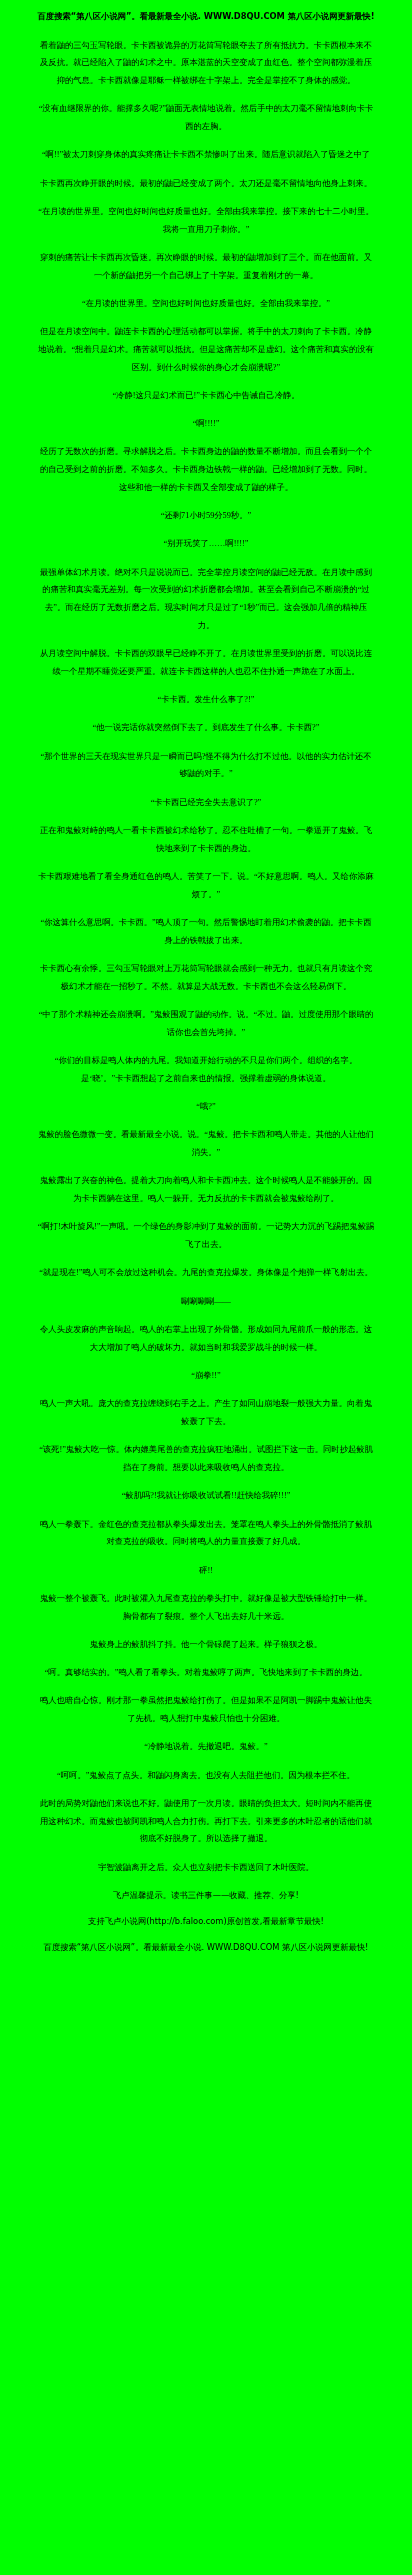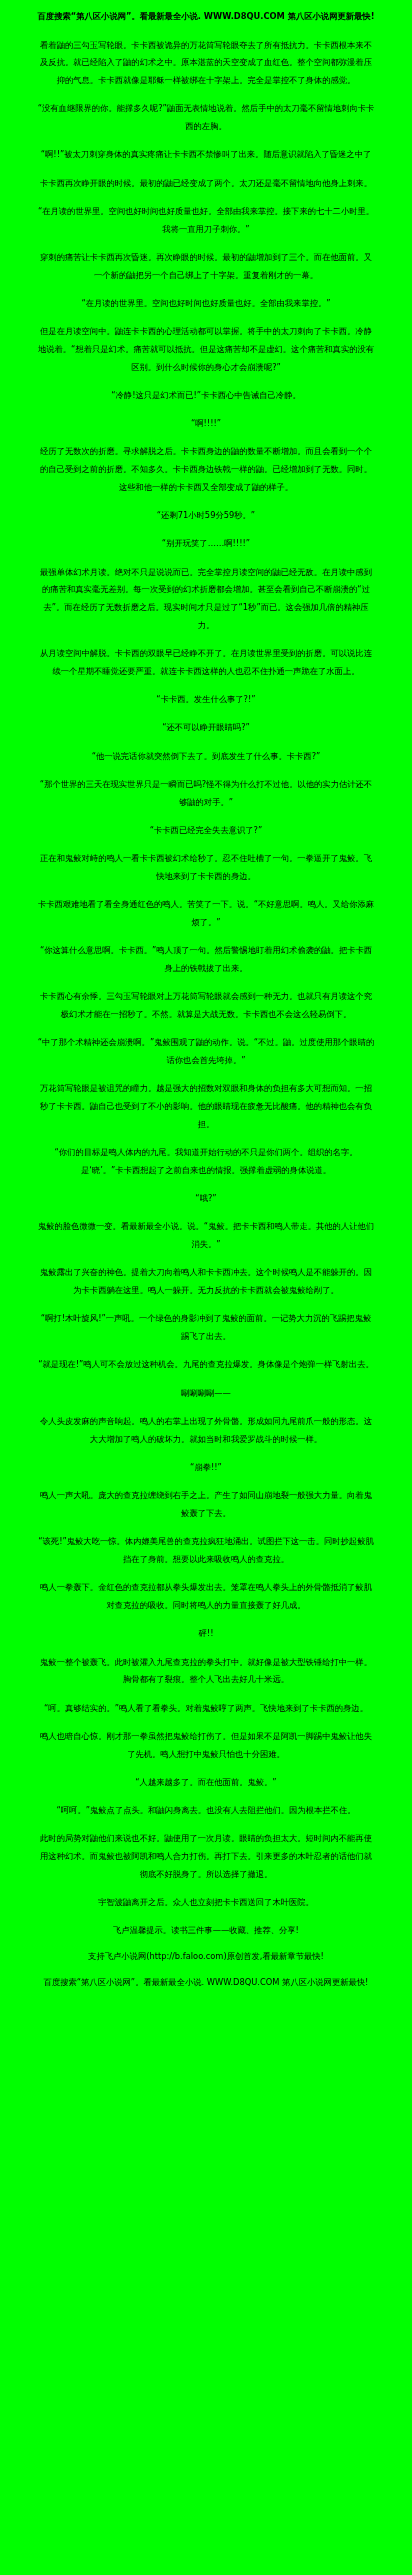--- a/index.html
+++ b/index.html
@@ -19,20 +19,21 @@
     font-size: 8.3px;
     line-height: 17.7px;
     text-align: center;
   }
   .header-line {
     margin: 2.4px 0 10.6px 0;
     font-weight: bold;
   }
   .para {
     margin: 10.6px 0;
+    font-family: Liberation Serif, serif;
   }
   .footer-block {
     margin-top: 8px;
   }
   .footer-line {
     margin: 8.3px 0;
   }
 </style>
 </head>
 <body>
@@ -50,47 +51,47 @@
       <p class="para">“在月读的世界里。空间也好时间也好质量也好。全部由我来掌控。”</p>
       <p class="para">但是在月读空间中。鼬连卡卡西的心理活动都可以掌握。将手中的太刀刺向了卡卡西。冷静地说着。“想着只是幻术。痛苦就可以抵抗。但是这痛苦却不是虚幻。这个痛苦和真实的没有区别。到什么时候你的身心才会崩溃呢?”</p>
       <p class="para">“冷静!这只是幻术而已!”卡卡西心中告诫自己冷静。</p>
       <p class="para">“啊!!!!”</p>
       <p class="para">经历了无数次的折磨。寻求解脱之后。卡卡西身边的鼬的数量不断增加。而且会看到一个个的自己受到之前的折磨。不知多久。卡卡西身边铁戟一样的鼬。已经增加到了无数。同时。这些和他一样的卡卡西又全部变成了鼬的样子。</p>
       <p class="para">“还剩71小时59分59秒。”</p>
       <p class="para">“别开玩笑了……啊!!!!”</p>
       <p class="para">最强单体幻术月读。绝对不只是说说而已。完全掌控月读空间的鼬已经无敌。在月读中感到的痛苦和真实毫无差别。每一次受到的幻术折磨都会增加。甚至会看到自己不断崩溃的“过去”。而在经历了无数折磨之后。现实时间才只是过了“1秒”而已。这会强加几倍的精神压力。</p>
       <p class="para">从月读空间中解脱。卡卡西的双眼早已经睁不开了。在月读世界里受到的折磨。可以说比连续一个星期不睡觉还要严重。就连卡卡西这样的人也忍不住扑通一声跪在了水面上。</p>
       <p class="para">“卡卡西。发生什么事了?!”</p>
-      <p class="para">“还不可以睁开眼睛吗?”</p>
       <p class="para">“他一说完话你就突然倒下去了。到底发生了什么事。卡卡西?”</p>
       <p class="para">“那个世界的三天在现实世界只是一瞬而已吗?怪不得为什么打不过他。以他的实力估计还不够鼬的对手。”</p>
       <p class="para">“卡卡西已经完全失去意识了?”</p>
       <p class="para">正在和鬼鲛对峙的鸣人一看卡卡西被幻术给秒了。忍不住吐槽了一句。一拳逼开了鬼鲛。飞快地来到了卡卡西的身边。</p>
       <p class="para">卡卡西艰难地看了看全身通红色的鸣人。苦笑了一下。说。“不好意思啊。鸣人。又给你添麻烦了。”</p>
       <p class="para">“你这算什么意思啊。卡卡西。”鸣人顶了一句。然后警惕地盯着用幻术偷袭的鼬。把卡卡西身上的铁戟拔了出来。</p>
       <p class="para">卡卡西心有余悸。三勾玉写轮眼对上万花筒写轮眼就会感到一种无力。也就只有月读这个究极幻术才能在一招秒了。不然。就算是大战无数。卡卡西也不会这么轻易倒下。</p>
       <p class="para">“中了那个术精神还会崩溃啊。”鬼鲛围观了鼬的动作。说。“不过。鼬。过度使用那个眼睛的话你也会首先垮掉。”</p>
-      <p class="para">万花筒写轮眼是被诅咒的瞳力。越是强大的招数对双眼和身体的负担有多大可想而知。一招秒了卡卡西。鼬自己也受到了不小的影响。他的眼睛现在疲惫无比酸痛。他的精神也会有负担。</p>
       <p class="para">“你们的目标是鸣人体内的九尾。我知道开始行动的不只是你们两个。组织的名字。是‘晓’。”卡卡西想起了之前自来也的情报。强撑着虚弱的身体说道。</p>
       <p class="para">“哦?”</p>
       <p class="para">鬼鲛的脸色微微一变。看最新最全小说。说。“鬼鲛。把卡卡西和鸣人带走。其他的人让他们消失。”</p>
       <p class="para">鬼鲛露出了兴奋的神色。提着大刀向着鸣人和卡卡西冲去。这个时候鸣人是不能躲开的。因为卡卡西躺在这里。鸣人一躲开。无力反抗的卡卡西就会被鬼鲛给剐了。</p>
       <p class="para">“啊打!木叶旋风!”一声吼。一个绿色的身影冲到了鬼鲛的面前。一记势大力沉的飞踢把鬼鲛踢飞了出去。</p>
       <p class="para">“就是现在!”鸣人可不会放过这种机会。九尾的查克拉爆发。身体像是个炮弹一样飞射出去。</p>
       <p class="para">唰唰唰唰——</p>
       <p class="para">令人头皮发麻的声音响起。鸣人的右掌上出现了外骨骼。形成如同九尾前爪一般的形态。这大大增加了鸣人的破坏力。就如当时和我爱罗战斗的时候一样。</p>
       <p class="para">“崩拳!!”</p>
       <p class="para">鸣人一声大吼。庞大的查克拉缠绕到右手之上。产生了如同山崩地裂一般强大力量。向着鬼鲛轰了下去。</p>
       <p class="para">“该死!”鬼鲛大吃一惊。体内媲美尾兽的查克拉疯狂地涌出。试图拦下这一击。同时抄起鲛肌挡在了身前。想要以此来吸收鸣人的查克拉。</p>
+      <p class="para">“鲛肌吗?!我就让你吸收试试看!!赶快给我碎!!!”</p>
       <p class="para">鸣人一拳轰下。金红色的查克拉都从拳头爆发出去。笼罩在鸣人拳头上的外骨骼抵消了鲛肌对查克拉的吸收。同时将鸣人的力量直接轰了好几成。</p>
       <p class="para">砰!!</p>
       <p class="para">鬼鲛一整个被轰飞。此时被灌入九尾查克拉的拳头打中。就好像是被大型铁锤给打中一样。胸骨都有了裂痕。整个人飞出去好几十米远。</p>
+      <p class="para">鬼鲛身上的鲛肌抖了抖。他一个骨碌爬了起来。样子狼狈之极。</p>
       <p class="para">“呵。真够结实的。”鸣人看了看拳头。对着鬼鲛哼了两声。飞快地来到了卡卡西的身边。</p>
       <p class="para">鸣人也暗自心惊。刚才那一拳虽然把鬼鲛给打伤了。但是如果不是阿凯一脚踢中鬼鲛让他失了先机。鸣人想打中鬼鲛只怕也十分困难。</p>
-      <p class="para">“人越来越多了。而在他面前。鬼鲛。”</p>
+      <p class="para">“冷静地说着。先撤退吧。鬼鲛。”</p>
       <p class="para">“呵呵。”鬼鲛点了点头。和鼬闪身离去。也没有人去阻拦他们。因为根本拦不住。</p>
       <p class="para">此时的局势对鼬他们来说也不好。鼬使用了一次月读。眼睛的负担太大。短时间内不能再使用这种幻术。而鬼鲛也被阿凯和鸣人合力打伤。再打下去。引来更多的木叶忍者的话他们就彻底不好脱身了。所以选择了撤退。</p>
       <p class="para">宇智波鼬离开之后。众人也立刻把卡卡西送回了木叶医院。</p>
     </div>
 
   <div class="footer-block">
     <p class="footer-line">飞卢温馨提示。读书三件事——收藏、推荐、分享!</p>
     <p class="footer-line">支持飞卢小说网(http://b.faloo.com)原创首发,看最新章节最快!</p>
     <p class="footer-line">百度搜索“第八区小说网”。看最新最全小说. WWW.D8QU.COM 第八区小说网更新最快!</p>
   </div>

